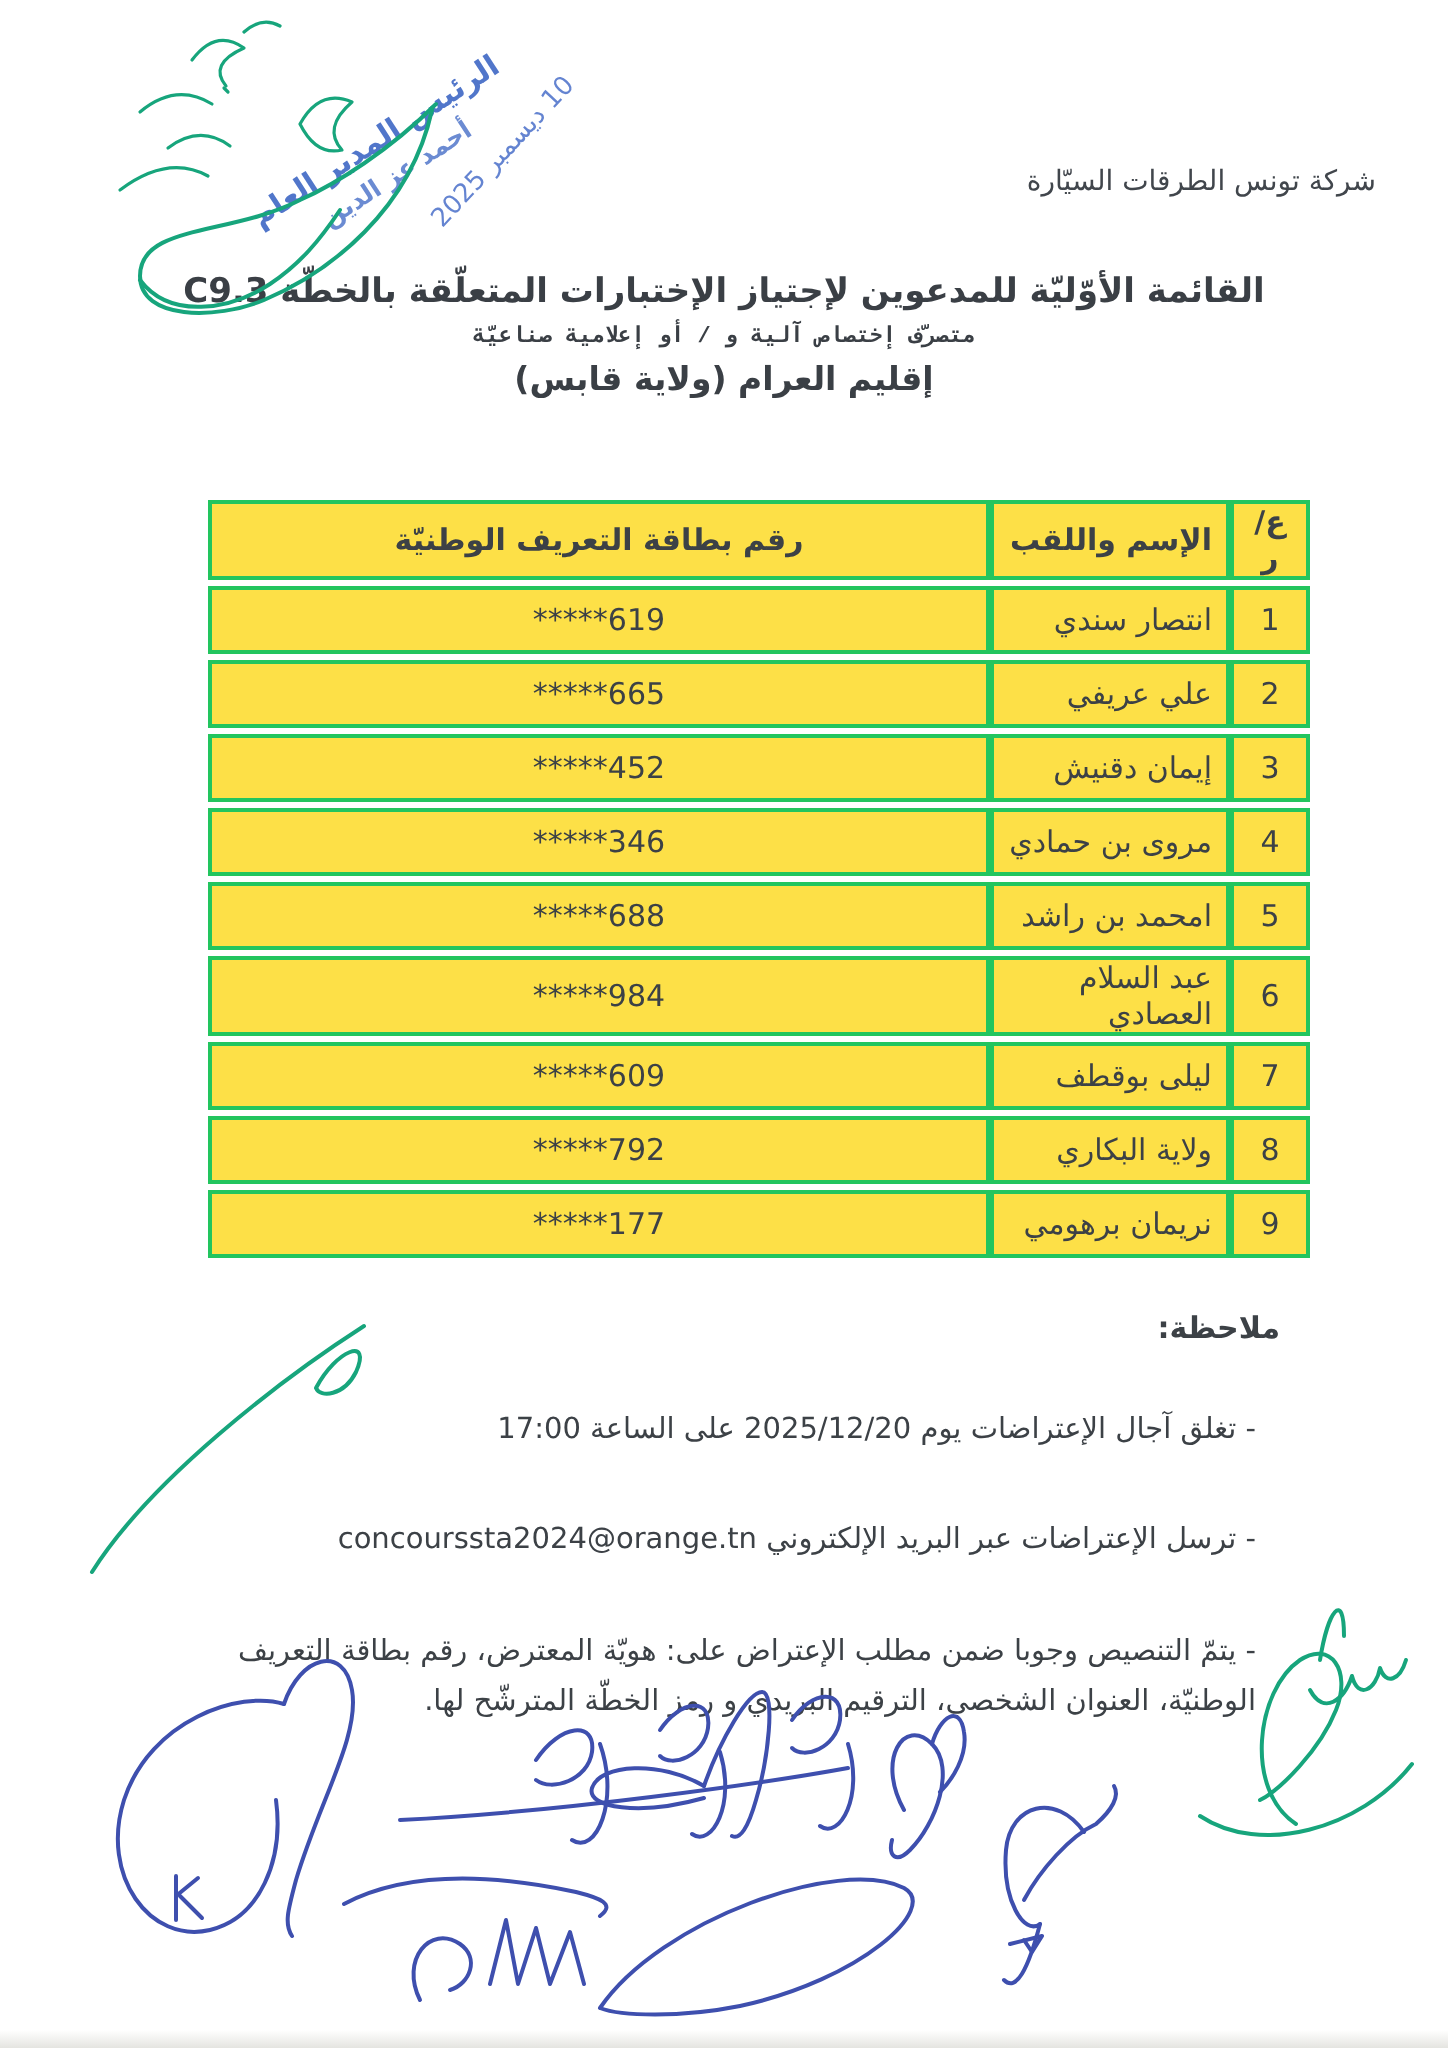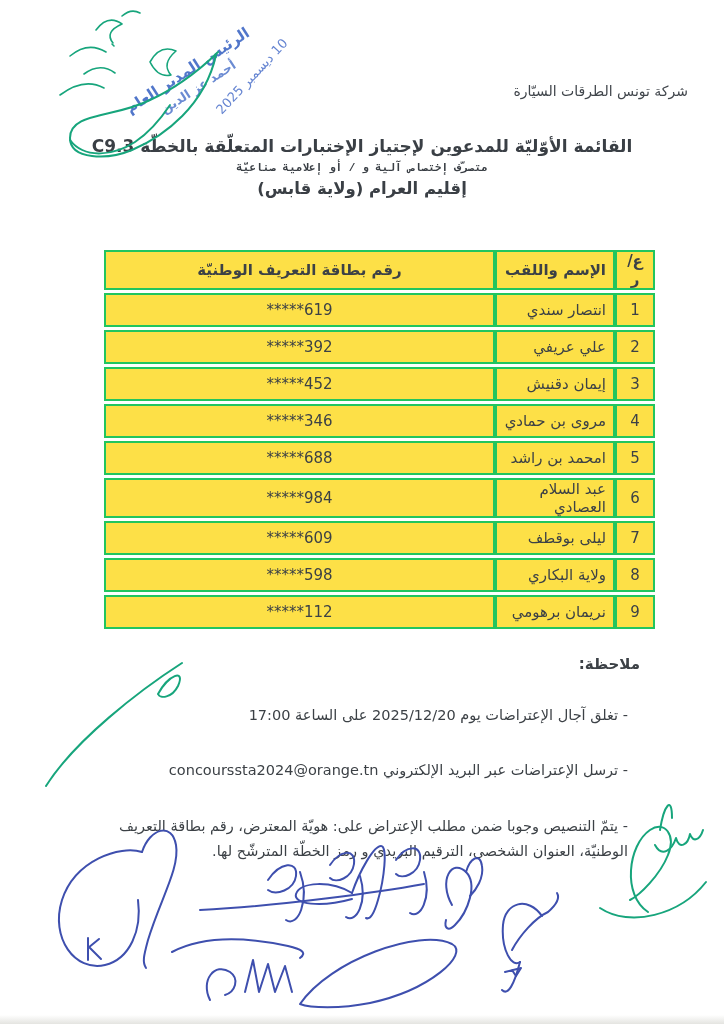--- a/index.html
+++ b/index.html
@@ -97,21 +97,21 @@
 
         <tr>
           <td class="col-num">1</td>
           <td class="col-name">انتصار سندي</td>
           <td class="col-id" dir="ltr">*****619</td>
         </tr>
 
         <tr>
           <td class="col-num">2</td>
           <td class="col-name">علي عريفي</td>
-          <td class="col-id" dir="ltr">*****392</td>
+          <td class="col-id" dir="ltr">*****665</td>
         </tr>
 
         <tr>
           <td class="col-num">3</td>
           <td class="col-name">إيمان دقنيش</td>
           <td class="col-id" dir="ltr">*****452</td>
         </tr>
 
         <tr>
           <td class="col-num">4</td>
@@ -133,27 +133,27 @@
 
         <tr>
           <td class="col-num">7</td>
           <td class="col-name">ليلى بوقطف</td>
           <td class="col-id" dir="ltr">*****609</td>
         </tr>
 
         <tr>
           <td class="col-num">8</td>
           <td class="col-name">ولاية البكاري</td>
-          <td class="col-id" dir="ltr">*****598</td>
+          <td class="col-id" dir="ltr">*****792</td>
         </tr>
 
         <tr>
           <td class="col-num">9</td>
           <td class="col-name">نريمان برهومي</td>
-          <td class="col-id" dir="ltr">*****112</td>
+          <td class="col-id" dir="ltr">*****177</td>
         </tr>
       </tbody>
   </table>
 
   <div class="notes" dir="rtl">
     <div class="notes-heading">ملاحظة:</div>
     <div class="note-item">- تغلق آجال الإعتراضات يوم 2025/12/20 على الساعة 17:00</div>
     <div class="note-item">- ترسل الإعتراضات عبر البريد الإلكتروني concourssta2024@orange.tn</div>
     <div class="note-item">- يتمّ التنصيص وجوبا ضمن مطلب الإعتراض على: هويّة المعترض، رقم بطاقة التعريف الوطنيّة، العنوان الشخصي، الترقيم البريدي و رمز الخطّة المترشّح لها.</div>
   </div>

